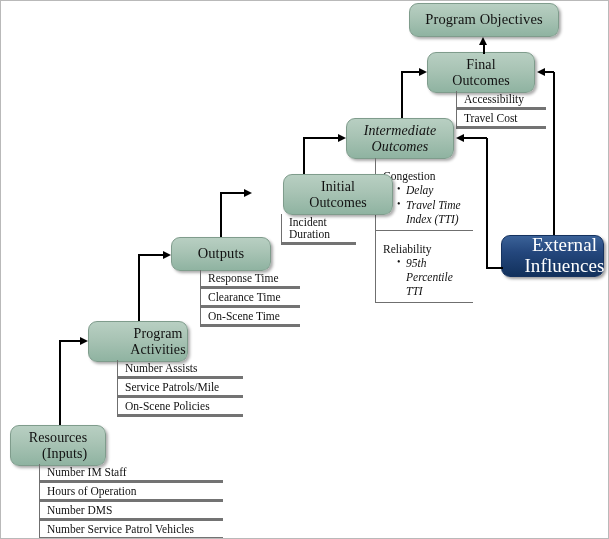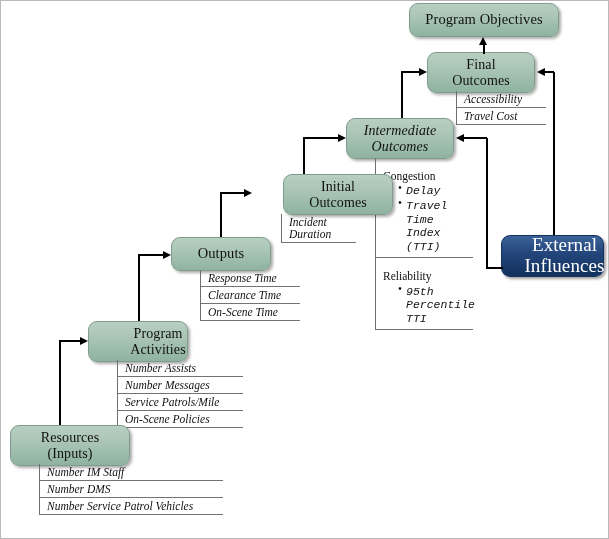--- a/index.html
+++ b/index.html
@@ -29,39 +29,38 @@
   }
 
   
   .mlist{
     position:absolute;box-sizing:border-box;
     border-left:1px solid #6f6f6f;
     font-size:11.5px;color:#111;line-height:1.05;
   }
   .mlist .row{
     box-sizing:border-box;
-    border-bottom:1px solid #737373;
+    border-bottom:3px solid #737373;
     padding:2px 4px 2px 7px;
     white-space:nowrap;
-    font-style:italic;
   }
   .mlist .row.wrap{white-space:normal;}
 
   
   .opanel{
     position:absolute;box-sizing:border-box;
     border-left:1px solid #6f6f6f;
     font-size:11.5px;color:#111;
   }
   .opanel .grp{
     box-sizing:border-box;border-bottom:1px solid #6f6f6f;
     padding:11px 4px 4px 7px;
   }
   .opanel .ghead{font-size:11.5px;line-height:1.25;}
-  .opanel ul{margin:1px 0 0 0;padding:0 0 0 14px;list-style:none;font-family:Liberation Mono, monospace;}
+  .opanel ul{margin:1px 0 0 0;padding:0 0 0 14px;list-style:none;}
   .opanel li{
     font-style:italic;line-height:1.18;position:relative;padding-left:9px;
     margin-top:1px;
   }
   .opanel li::before{
     content:"\2022";position:absolute;left:0;top:-1px;font-style:normal;font-size:10px;
   }
 
   
   .ln{position:absolute;background:#000;}
@@ -134,33 +133,33 @@
   </div>
 
   <div class="box" style="left:87px;top:320px;width:100px;height:41px;padding-left:40px;">
     <span>
       <span>Program</span><br>
       <span>Activities</span>
     </span>
   </div>
   <div class="mlist" style="left:116px;top:359px;width:126px;">
     <div class="row">Number Assists</div>
-    <div class="row">Number Messages</div>
     <div class="row">Service Patrols/Mile</div>
     <div class="row">On-Scene Policies</div>
   </div>
 
-  <div class="box" style="left:9px;top:424px;width:120px;height:41px;">
+  <div class="box" style="left:9px;top:424px;width:96px;height:41px;text-align:right;">
     <span>
       <span>Resources</span><br>
       <span>(Inputs)</span>
     </span>
   </div>
   <div class="mlist" style="left:38px;top:463px;width:184px;">
     <div class="row">Number IM Staff</div>
+    <div class="row">Hours of Operation</div>
     <div class="row">Number DMS</div>
     <div class="row">Number Service Patrol Vehicles</div>
   </div>
 
   <div class="box ext" style="left:500px;top:234px;width:103px;height:42px;">
     <span>
       <span>External</span><br>
       <span>Influences</span>
     </span>
   </div>

